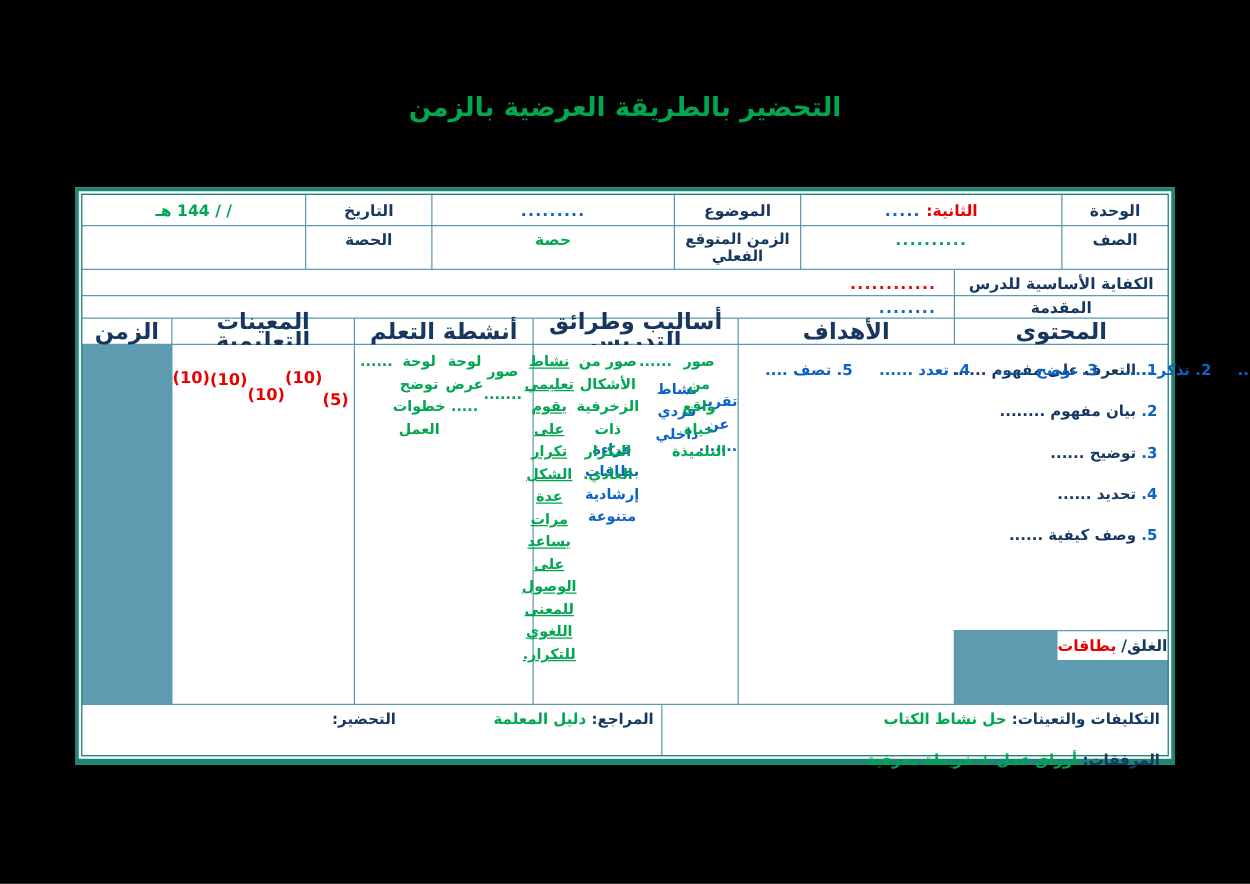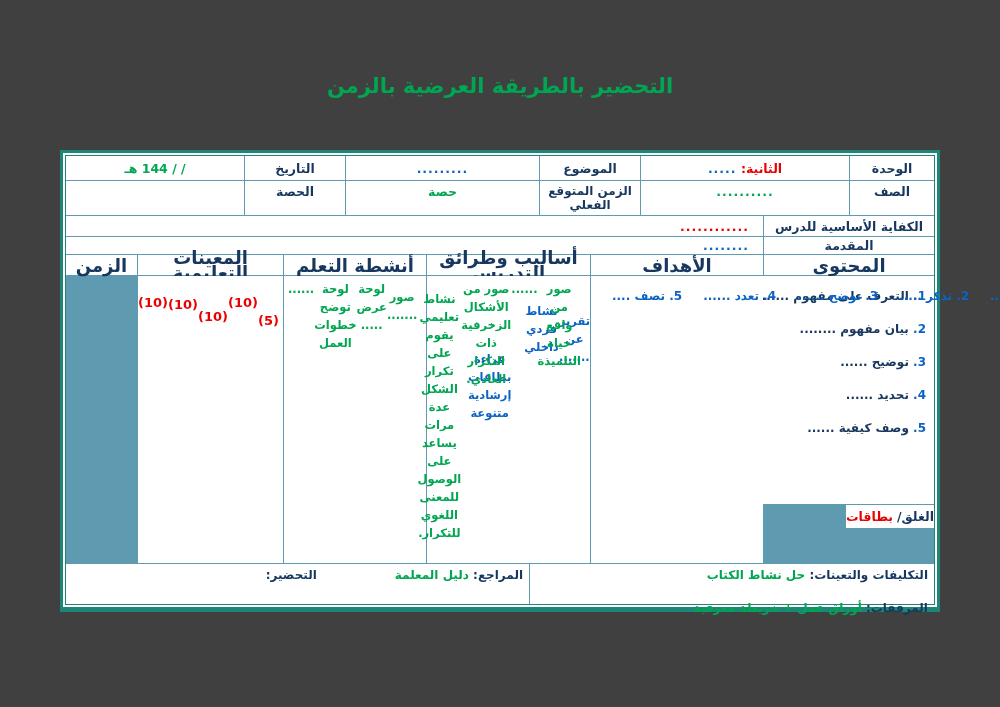--- a/index.html
+++ b/index.html
@@ -6,21 +6,21 @@
     --teal:#1f8577;
     --line:#5e9ab0;
     --navy:#17375e;
     --red:#e90000;
     --blue:#0d63c5;
     --green:#00a651;
   }
   *{box-sizing:border-box;margin:0;padding:0;}
   body{background:#fff;margin:0;}
   .page{
-    width:1000px;height:707px;position:relative;direction:rtl;background:#404040;
+    width:1000px;height:707px;position:relative;direction:rtl;background:#000000;
     font-family:"DejaVu Sans",sans-serif;font-weight:bold;color:var(--navy);
     overflow:hidden;
   }
   .title{
     position:absolute;top:74px;left:0;right:0;text-align:center;
     color:var(--green);font-size:21px;letter-spacing:.5px;
   }
   .table-wrap{
     position:absolute;top:150px;right:60px;left:60px;
     border:3px solid var(--teal);border-bottom-width:5px;padding:2px;background:#fff;
@@ -64,21 +64,21 @@
   .stack{justify-content:flex-end;font-size:11.5px;line-height:18px;}
   .methods-cell{color:var(--red);}
   .m1{margin-top:32px;}
   .m2{margin-top:24px;}
   .m4{margin-top:50px;}
   .activities-cell{color:var(--blue);}
   .a1{margin-top:36px;}
   .a2{margin-top:26px;}
   .a3{margin-top:74px;padding:0 8px;margin-left:28px;}
   .aids-cell{color:var(--green);padding:4px 4px 0 4px;}
-  .aid4{margin-top:10px;}
+  .aid4{text-decoration:underline;}
   .aid5{margin-top:8px;}
   .time-cell{color:var(--red);font-size:13px;}
   .t1{margin-top:36px;}
   .t2{margin-top:18px;}
   .t3{margin-top:32px;}
   .t4{margin-top:20px;}
   .t5{margin-top:18px;}
   
   .footer-grid{grid-template-columns:404px 1fr;}
   .footer-grid .cell{height:40px;align-items:flex-start;justify-content:flex-start;padding:3px 6px;font-size:12px;line-height:17px;}

